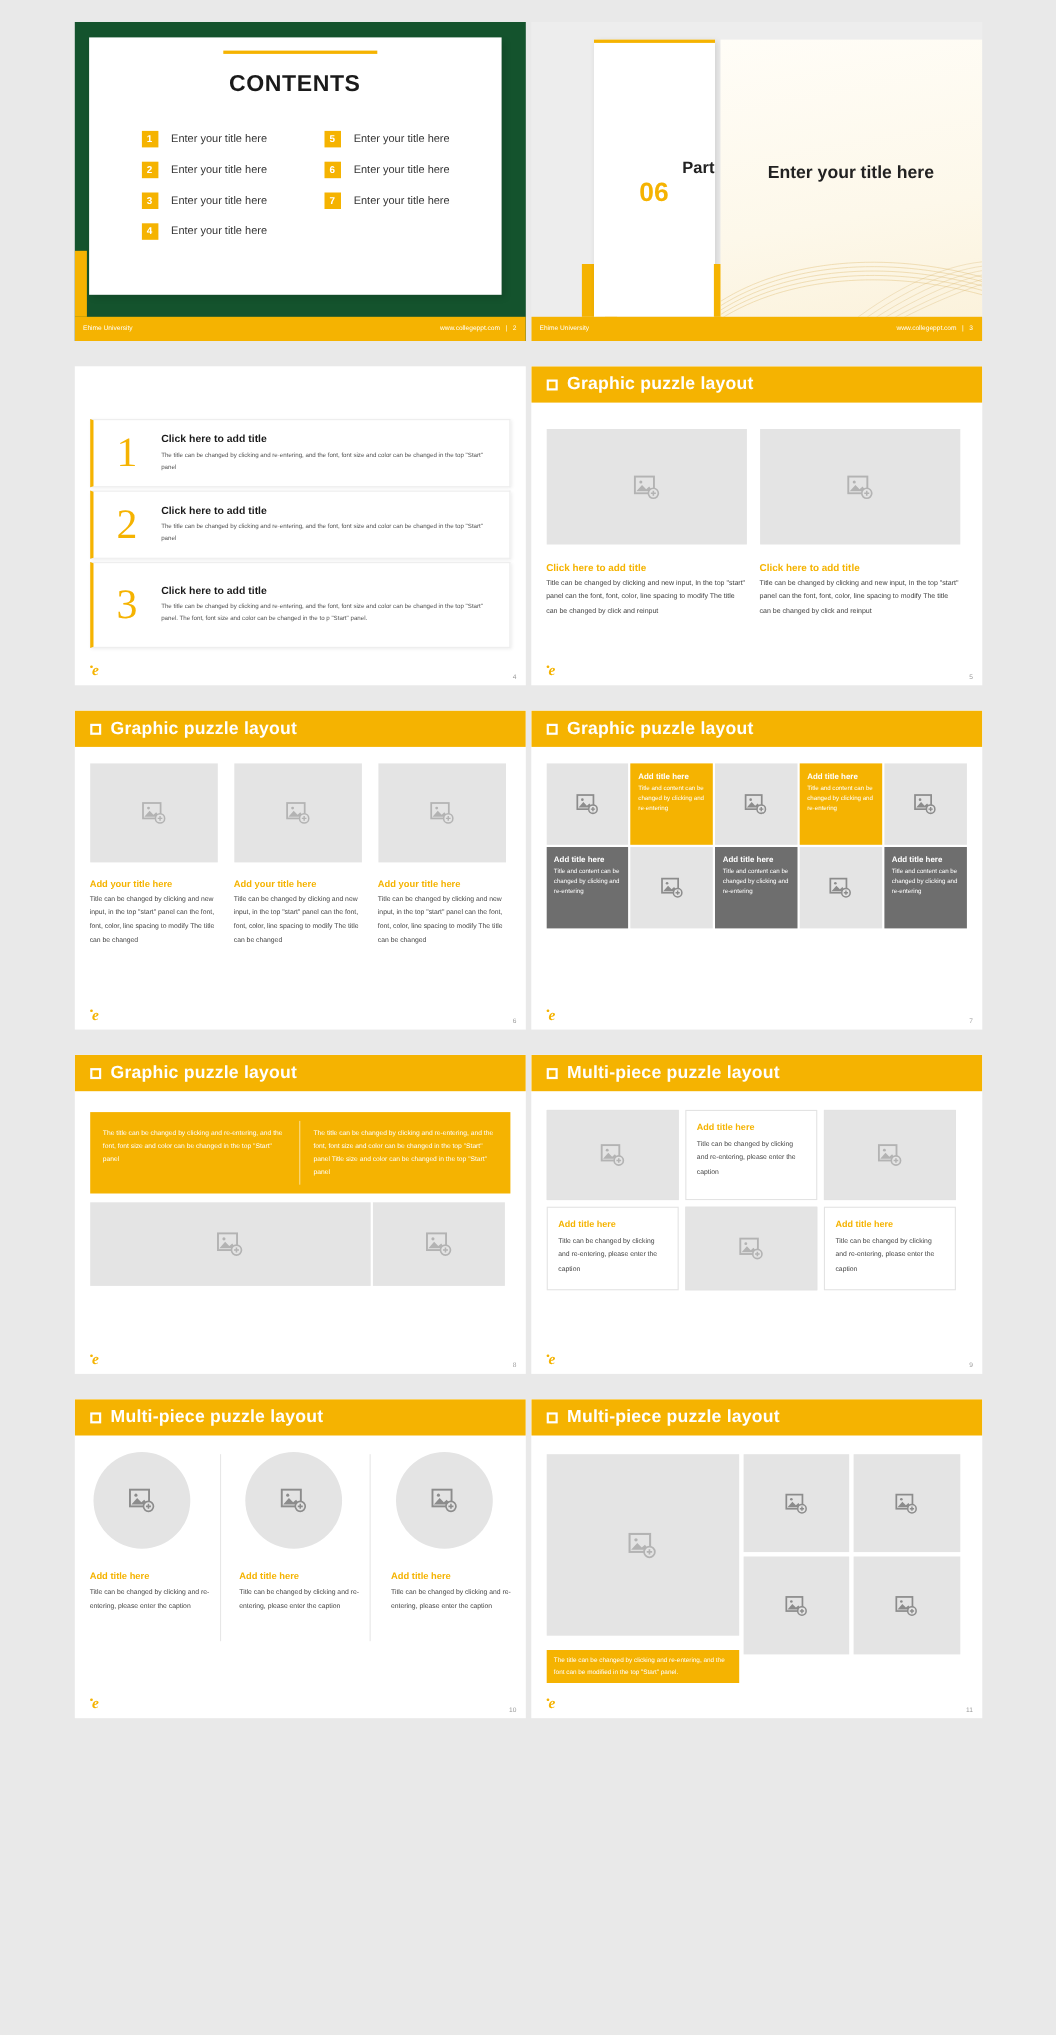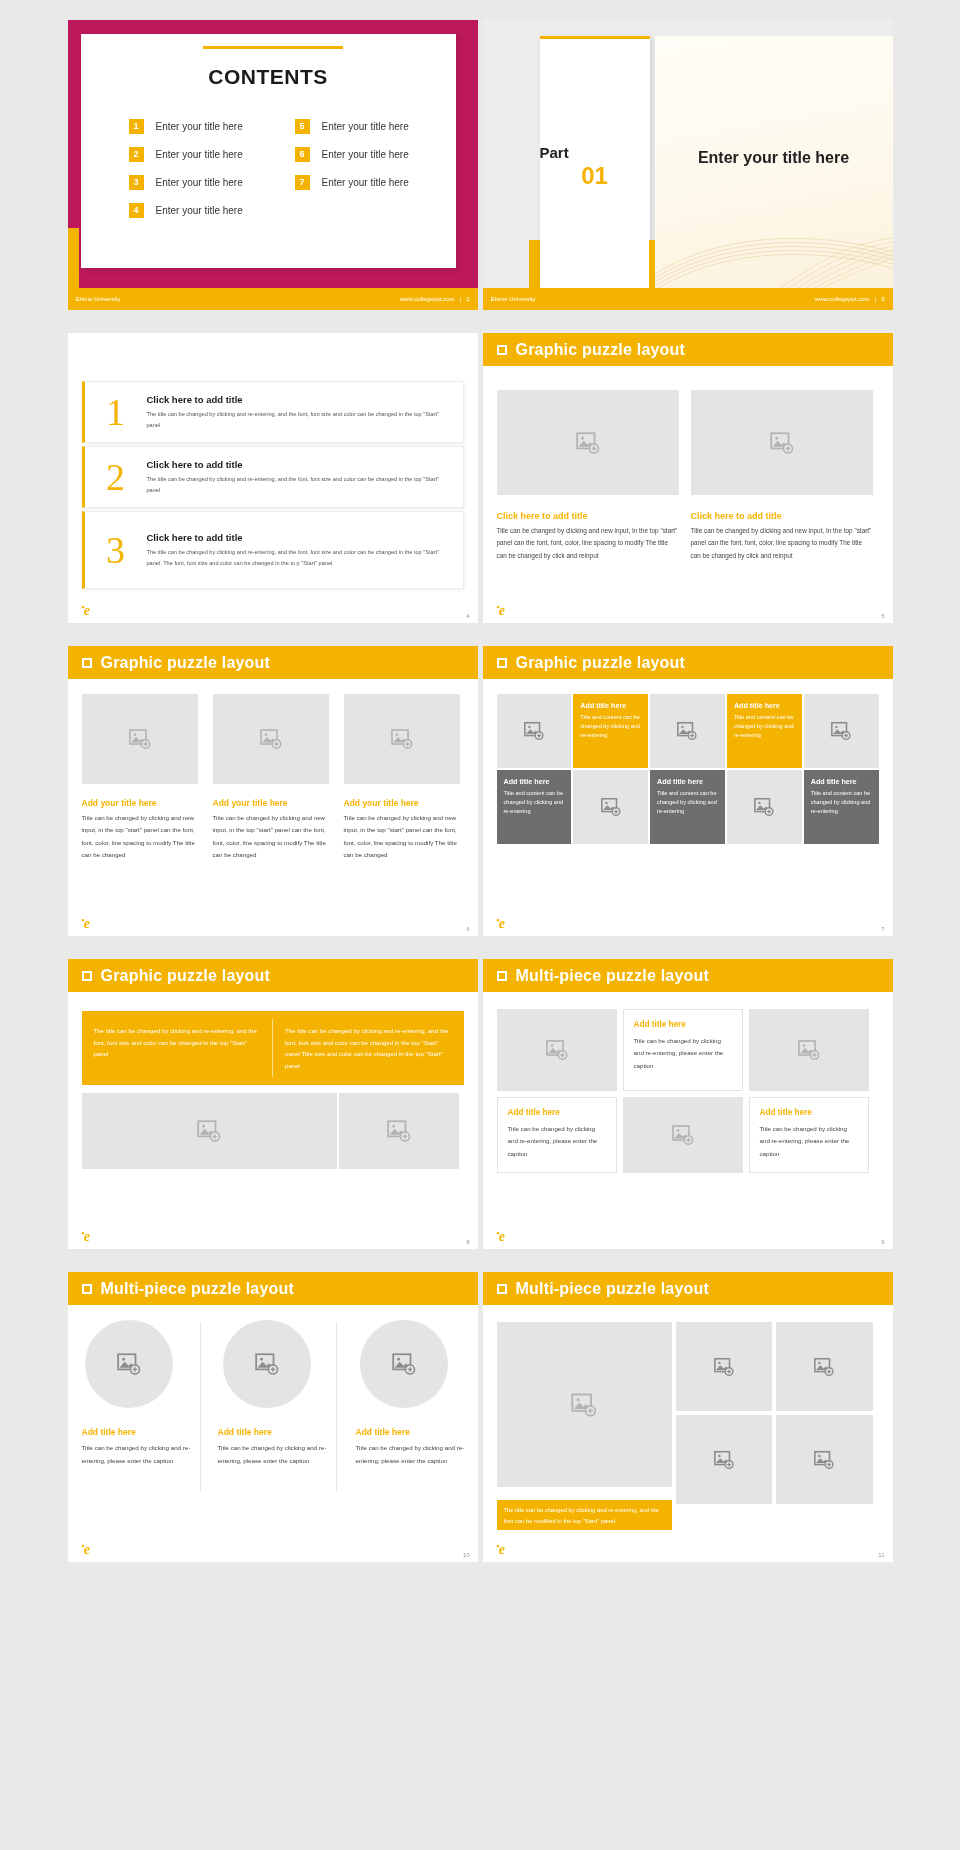--- a/index.html
+++ b/index.html
@@ -58,21 +58,21 @@
   }
   .logo-mark::before{
     content:"•"; font-size:9px; font-style:normal;
     position:relative; top:-5px; left:1px;
   }
   
   .ph { background:#e4e4e4; display:flex; align-items:center; justify-content:center; }
   .ph svg { opacity:.55; }
 
   
-  .s1 { background:#be185d; }
+  .s1 { background:#14532d; }
   .s1 .card {
     position:absolute; left:13px; top:14px; right:22px; bottom:42px;
     background:#fff;
     box-shadow:3px 3px 6px rgba(0,0,0,.12);
   }
   .s1 .topline {
     position:absolute; left:122px; top:12px; width:140px; height:3px; background:#F5B301;
   }
   .s1 h1 {
     position:absolute; top:31px; left:0; right:0;
@@ -102,21 +102,21 @@
   .footer .right { display:flex; gap:5px; align-items:center; }
 
   
   .s2 { background:#ededed; }
   .s2 .panelL {
     position:absolute; left:57px; top:16px; width:110px; bottom:22px;
     background:#fff; box-shadow:2px 2px 6px rgba(0,0,0,.13);
   }
   .s2 .panelL .tl { position:absolute; left:0; top:0; width:100%; height:3px; background:#F5B301; }
   .s2 .panelL .part {
-    position:absolute; top:108px; width:100%; text-align:left;
+    position:absolute; top:108px; width:100%; text-align:right;
     font-size:15px; font-weight:bold; color:#222;
   }
   .s2 .panelL .no {
     position:absolute; top:126px; width:100%; text-align:center;
     font-size:24px; font-weight:bold; color:#F5B301;
   }
   .s2 .panelR {
     position:absolute; left:172px; top:16px; right:0; bottom:22px;
     background:linear-gradient(170deg,#fffdf7 0%, #fdf8ea 62%, #fbf2dc 100%);
     overflow:hidden;
@@ -243,21 +243,21 @@
       </span>
     </div>
   </div>
 
   <div class="slide s2">
     <div class="sideA"></div>
     <div class="sideB"></div>
     <div class="panelL">
       <div class="tl"></div>
       <div class="part">Part</div>
-      <div class="no">01</div>
+      <div class="no">06</div>
     </div>
     <div class="sideC"></div>
     <div class="panelR">
       <div class="ttl">Enter your title here</div>
       <svg width="238" height="90" viewBox="0 0 238 90">
         <g fill="none" stroke="#e3c584" stroke-width="0.6" opacity="0.75">
           <path d="M0 72 C60 34 150 26 238 50"></path>
           <path d="M0 76 C60 38 150 30 238 54"></path>
           <path d="M0 80 C60 42 150 34 238 58"></path>
           <path d="M0 84 C60 46 150 38 238 62"></path>

